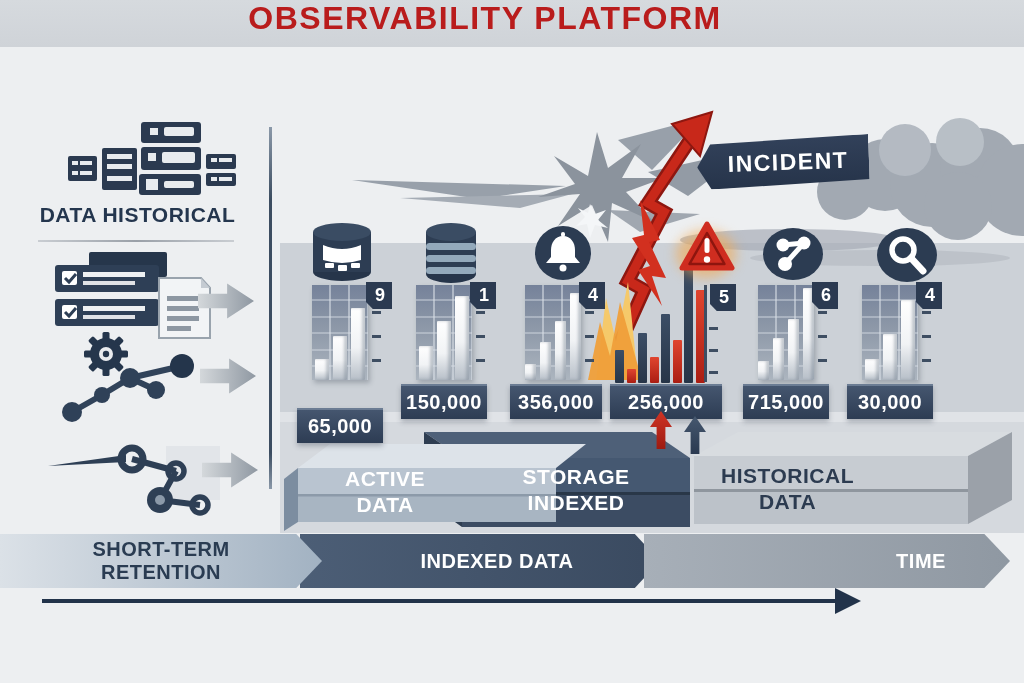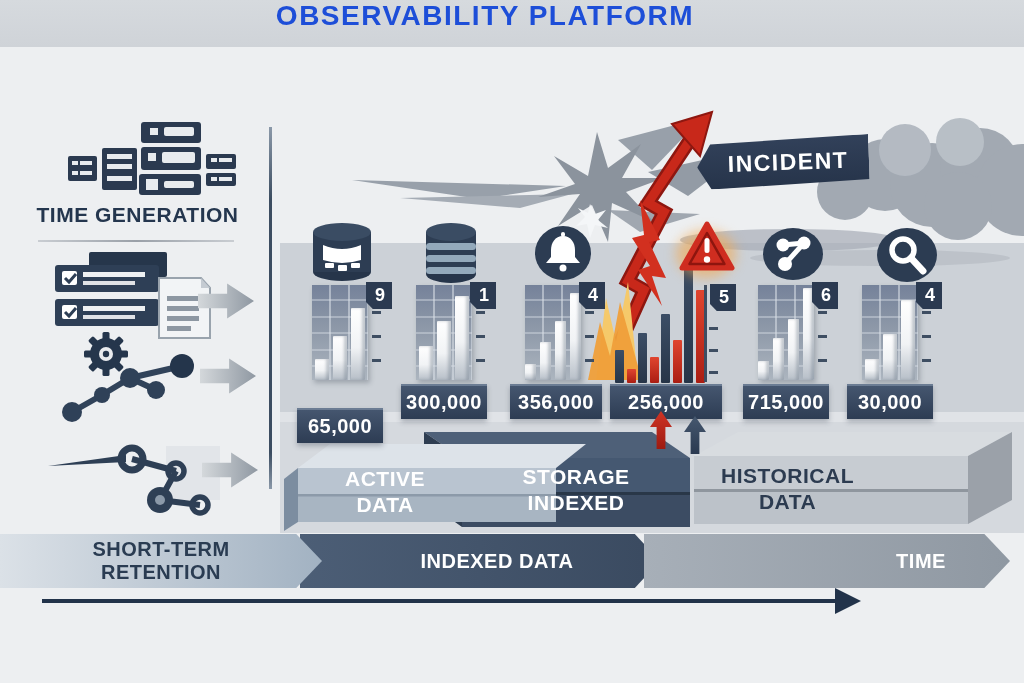--- a/index.html
+++ b/index.html
@@ -5,22 +5,22 @@
   html,body{margin:0;padding:0;background:#888;}
   #canvas{position:relative;width:1024px;height:683px;overflow:hidden;
     background:#edeff1;font-family:"Liberation Sans",sans-serif;
     -webkit-font-smoothing:antialiased;}
   .abs{position:absolute;}
   
   .band-title{left:0;top:48;width:1024px;height:47px;background:linear-gradient(180deg,#d6dade,#cfd3d8);z-index:1;}
   .band-icons{left:280px;top:243px;right:0;height:169px;background:#ccd1d7;z-index:1;}
   .band-strip{left:280px;top:412px;right:0;height:10px;background:#e0e3e7;z-index:1;}
   .band-blocks{left:280px;top:422px;right:0;height:111px;background:#d5d9de;z-index:1;}
-  .title{left:0;top:56;width:970px;text-align:center;font-size:28px;font-weight:800;
-    color:#1d4ed8;letter-spacing:1.5px;z-index:5;}
+  .title{left:0;top:56;width:970px;text-align:center;font-size:32px;font-weight:800;
+    color:#b91c1c;letter-spacing:1.5px;z-index:5;}
   
   .dg-heading{left:30px;top:203px;width:215px;text-align:center;font-size:21px;font-weight:800;
     color:#24364e;letter-spacing:.5px;z-index:5;}
   .dg-divider{left:38px;top:240px;width:196px;height:2px;background:linear-gradient(90deg,#c9cdd2,#9aa0a8,#c9cdd2);z-index:5;}
   .vdivider{left:269px;top:127px;width:3px;height:362px;background:linear-gradient(180deg,#8b99a9,#3c4d61 20%,#3c4d61 90%,#8b99a9);z-index:5;}
   .garrow{width:56px;height:40px;background:linear-gradient(90deg,#d4d8db,#8f98a2);
     clip-path:polygon(0 32%,52% 32%,52% 6%,100% 50%,52% 94%,52% 68%,0 68%);z-index:5;}
   
   .chart-grid{position:absolute;width:56px;height:95px;z-index:6;
     background:
@@ -167,21 +167,21 @@
         <rect x="94" y="30" width="33" height="11" rx="2"></rect>
       <rect x="78" y="57" width="12" height="11"></rect>
         <rect x="96" y="59" width="30" height="7" rx="2"></rect>
       <rect x="143" y="36" width="6" height="4"></rect>
         <rect x="151" y="36" width="13" height="4"></rect>
       <rect x="143" y="55" width="6" height="4"></rect>
         <rect x="151" y="55" width="13" height="4"></rect>
     </g>
   </svg>
 
-  <div class="abs dg-heading">TIME GENERATION</div>
+  <div class="abs dg-heading">DATA HISTORICAL</div>
   <div class="abs dg-divider"></div>
   <div class="abs vdivider"></div>
 
   <svg class="abs" style="left:55px;top:252px;z-index:5;" width="160" height="88" viewBox="0 0 160 88">
     <rect x="34" y="0" width="78" height="25" rx="2" fill="#26364b"></rect>
     <g>
       <rect x="0" y="13" width="104" height="27" rx="3" fill="#2e3f56"></rect>
       <rect x="7" y="19" width="15" height="14" rx="2" fill="#fff"></rect>
       <path d="M10 26 l4 4 l7 -8" stroke="#2e3f56" stroke-width="3" fill="none"></path>
       <rect x="28" y="20" width="62" height="5" fill="#fff" opacity=".92"></rect>
@@ -309,21 +309,21 @@
         <div class="bars">
           <div class="bar" style="width: 14px; height: 36%;"></div>
           <div class="bar" style="width: 14px; height: 62%;"></div>
           <div class="bar" style="width: 14px; height: 88%;"></div>
         </div>
       </div>
       <div class="tick" style="left: 476px; top: 311px;"></div>
       <div class="tick" style="left: 476px; top: 335px;"></div>
       <div class="tick" style="left: 476px; top: 359px;"></div>
       <div class="chart-badge" style="left: 470px; top: 282px;">1</div>
-      <div class="vlabel" style="left: 401px; top: 384px; width: 86px;">300,000</div>
+      <div class="vlabel" style="left: 401px; top: 384px; width: 86px;">150,000</div>
       <div class="chart-grid" style="left: 525px; top: 285px;">
         <div class="bars">
           <div class="bar" style="width: 11px; height: 17%;"></div>
           <div class="bar" style="width: 11px; height: 40%;"></div>
           <div class="bar" style="width: 11px; height: 62%;"></div>
           <div class="bar" style="width: 11px; height: 92%;"></div>
         </div>
       </div>
       <div class="tick" style="left: 585px; top: 311px;"></div>
       <div class="tick" style="left: 585px; top: 335px;"></div>

